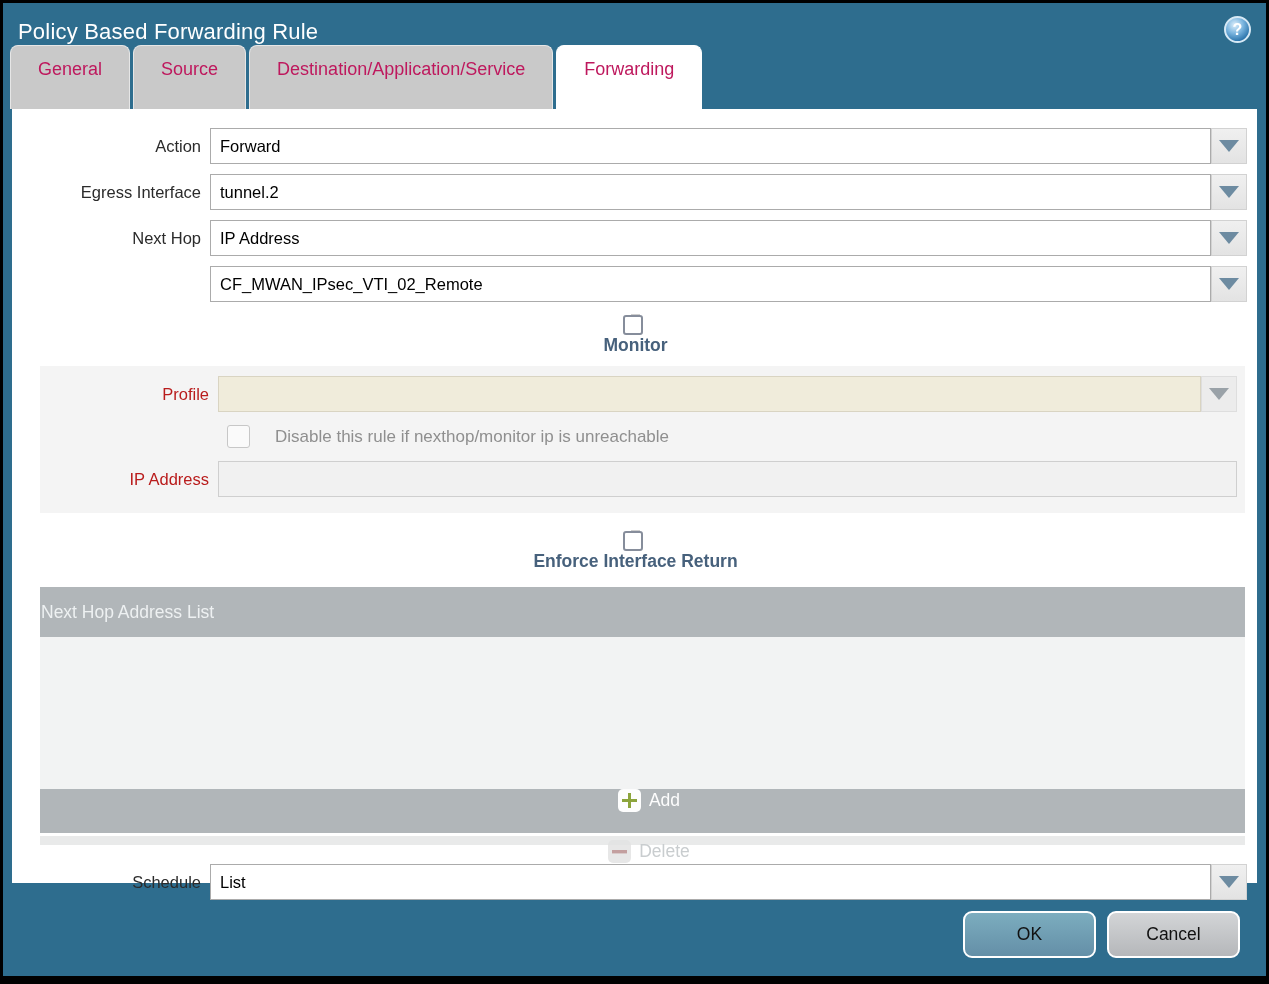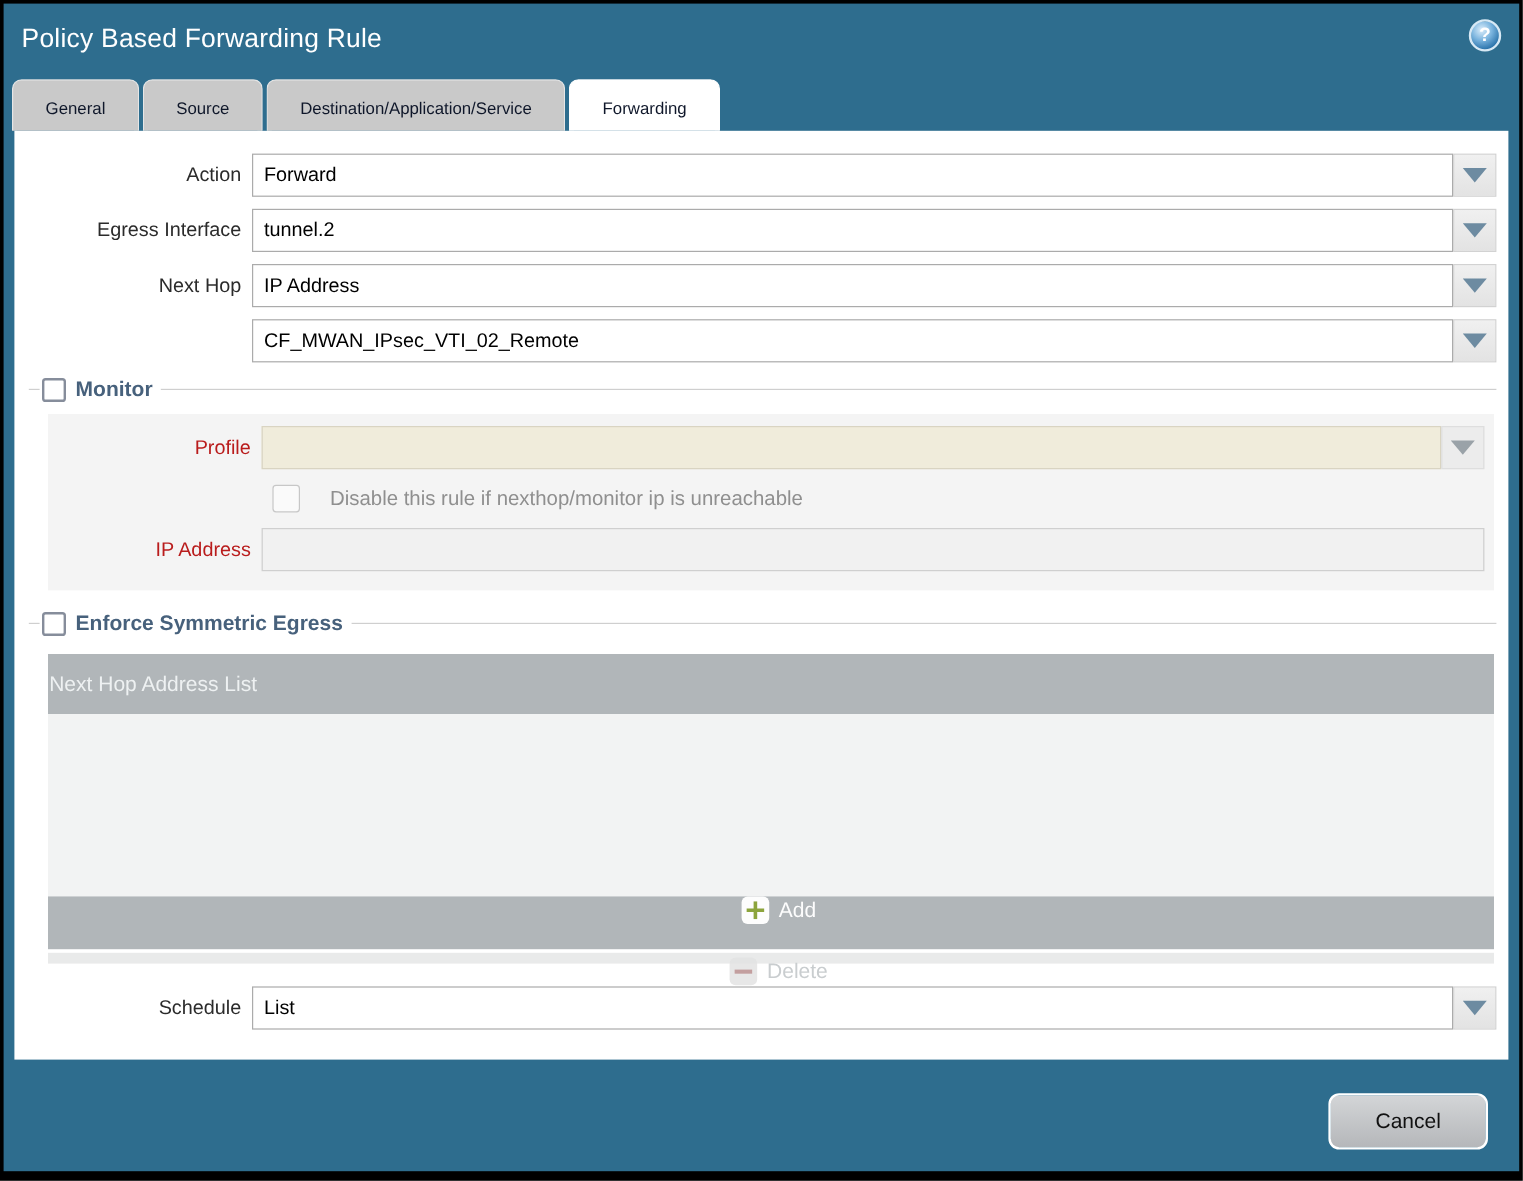--- a/index.html
+++ b/index.html
@@ -27,24 +27,24 @@
     border:2px solid #d7e9f5;
     color:#fff; font-size:16px; font-weight:bold;
     display:flex; align-items:center; justify-content:center;
     cursor:pointer;
   }
   
   .tabs {
     display:flex; align-items:flex-end; padding-left:7px; gap:3px; height:48px;
   }
   .tab {
-    background:#c9c9c9; color:#0f172a;
+    background:#c9c9c9; color:#be185d;
     border-radius:8px 8px 0 0;
-    height:43px; line-height:47px; padding:0 27px;
-    font-size:14px; cursor:pointer; white-space:nowrap;
+    height:64px; line-height:47px; padding:0 27px;
+    font-size:18px; cursor:pointer; white-space:nowrap;
     border:1px solid #e6e6e6; border-bottom:none;
   }
   .tab.active { background:#fff; border-color:#fff; }
   
   .content {
     position:absolute; left:9px; right:9px; top:106px; bottom:93px;
     background:#fff; padding:19px 10px 0 12px;
   }
   .form-row { display:flex; align-items:center; margin-bottom:10px; }
   .form-label {
@@ -64,21 +64,21 @@
     display:flex; align-items:center; justify-content:center; cursor:pointer;
   }
   .arrow {
     width:0; height:0;
     border-left:10px solid transparent; border-right:10px solid transparent;
     border-top:12px solid #6d8ba1;
   }
   .dd-btn.disabled { background:#ececec; border-color:#dedede; cursor:default; }
   .dd-btn.disabled .arrow { border-top-color:#9aa2a8; }
   
-  .section-head { display:flex; align-items:center; margin-top:12px; }
+  .section-head { display:flex; align-items:center; margin-top:12px;flex-direction:column; }
   .section-head::before { content:""; width:9px; height:1px; background:#cfcfcf; flex:none; }
   .section-head::after { content:""; flex:1; height:1px; background:#cfcfcf; margin-left:7px; }
   .cb {
     width:20px; height:20px; border-radius:3px; background:#fff;
     border:2px solid #868d9b; margin:0 8px 0 2px; flex:none; cursor:pointer;
   }
   .section-title {
     font-size:17.5px; font-weight:bold; color:#47617c; white-space:nowrap;
   }
   .panel {
@@ -212,21 +212,21 @@
       <div class="form-row" style="margin-bottom:0;">
         <div class="form-label">IP Address</div>
         <div class="field gray-disabled">
           <span></span>
         </div>
       </div>
     </div>
 
     <div class="section-head" style="margin-top:17px;">
       <div class="cb"></div>
-      <div class="section-title">Enforce Symmetric Egress</div>
+      <div class="section-title">Enforce Interface Return</div>
     </div>
 
     <div class="nh-table">
       <div class="nh-header">
         <span>Next Hop Address List</span>
       </div>
       <div class="nh-body"></div>
       <div class="nh-footer">
         <div class="tbl-btn">
           <span class="ic">
@@ -253,15 +253,16 @@
       <div class="field">
         <span>List</span>
       </div>
       <div class="dd-btn">
         <span class="arrow"></span>
       </div>
     </div>
 
   </div>
 
+  <div class="btn btn-ok">OK</div>
   <div class="btn btn-cancel">Cancel</div>
 
 </div>
 
 </body></html>

